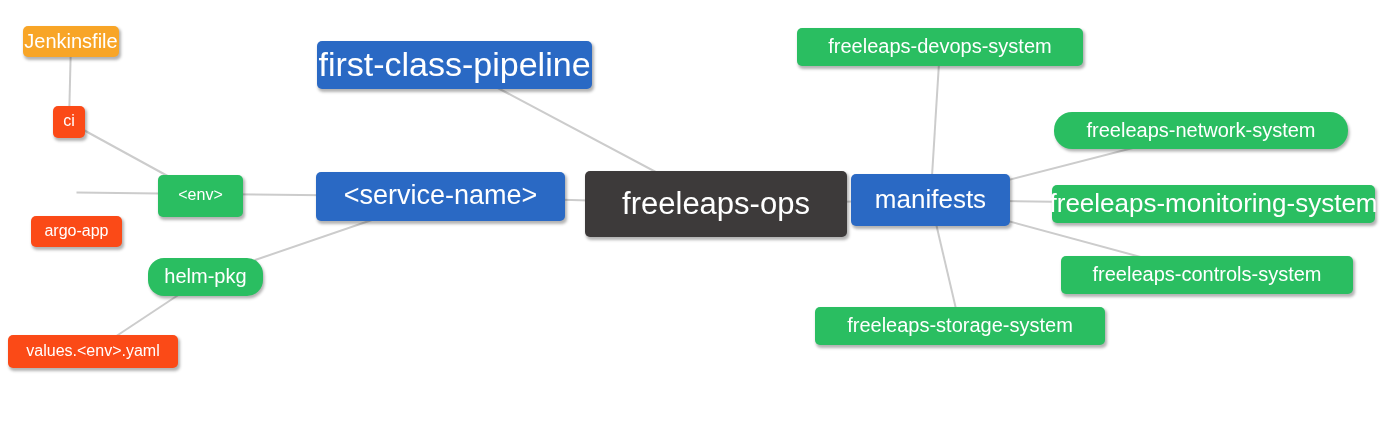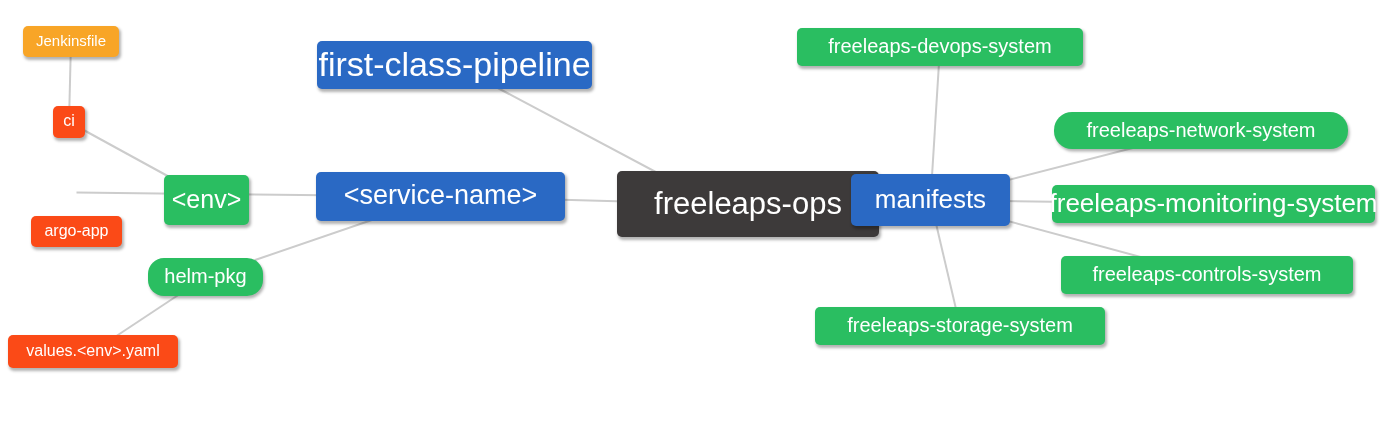--- a/index.html
+++ b/index.html
@@ -64,39 +64,39 @@
       <line x1="440.5" y1="196.5" x2="716" y2="204" stroke="#cccccc" stroke-width="2"></line>
       <line x1="454.5" y1="65" x2="716" y2="204" stroke="#cccccc" stroke-width="2"></line>
       <line x1="716" y1="204" x2="930.5" y2="200" stroke="#cccccc" stroke-width="2"></line>
       <line x1="930.5" y1="200" x2="940" y2="47" stroke="#cccccc" stroke-width="2"></line>
       <line x1="930.5" y1="200" x2="1201" y2="130.5" stroke="#cccccc" stroke-width="2"></line>
       <line x1="930.5" y1="200" x2="1213.5" y2="204" stroke="#cccccc" stroke-width="2"></line>
       <line x1="930.5" y1="200" x2="1207" y2="275" stroke="#cccccc" stroke-width="2"></line>
       <line x1="930.5" y1="200" x2="960" y2="326" stroke="#cccccc" stroke-width="2"></line>
     </svg>
   <div class="node-layer" id="node-layer">
-      <div class="node" style="left: 23px; top: 26px; width: 96px; height: 31px; font-size: 15px; background: rgb(248, 165, 39); color: rgb(255, 255, 255);">
+      <div class="node" style="left: 23px; top: 26px; width: 96px; height: 31px; font-size: 20px; background: rgb(248, 165, 39); color: rgb(255, 255, 255);">
         <span>Jenkinsfile</span>
       </div>
       <div class="node" style="left: 53px; top: 106px; width: 32px; height: 32px; font-size: 16px; background: rgb(251, 74, 23); color: rgb(255, 255, 255);">
         <span>ci</span>
       </div>
       <div class="node" style="left: 31px; top: 177px; width: 91px; height: 31px; font-size: 16px; background: rgb(251, 74, 23); color: rgb(255, 255, 255); margin-top: 39px;">
         <span>argo-app</span>
       </div>
-      <div class="node" style="left: 164px; top: 175px; width: 85px; height: 50px; font-size: 25px; background: rgb(42, 190, 97); color: rgb(255, 255, 255);">
+      <div class="node" style="left: 158px; top: 175px; width: 85px; height: 42px; font-size: 16px; background: rgb(42, 190, 97); color: rgb(255, 255, 255);">
         <span>&lt;env&gt;</span>
       </div>
       <div class="node" style="left: 317px; top: 41px; width: 275px; height: 48px; font-size: 34px; background: rgb(42, 105, 196); color: rgb(255, 255, 255);">
         <span>first-class-pipeline</span>
       </div>
       <div class="node" style="left: 316px; top: 172px; width: 249px; height: 49px; font-size: 27px; background: rgb(42, 105, 196); color: rgb(255, 255, 255);">
         <span>&lt;service-name&gt;</span>
       </div>
-      <div class="node" style="left: 617px; top: 171px; width: 262px; height: 66px; font-size: 31px; background: rgb(61, 58, 58); color: rgb(255, 255, 255);">
+      <div class="node" style="left: 585px; top: 171px; width: 262px; height: 66px; font-size: 31px; background: rgb(61, 58, 58); color: rgb(255, 255, 255);">
         <span>freeleaps-ops</span>
       </div>
       <div class="node" style="left: 851px; top: 174px; width: 159px; height: 52px; font-size: 26px; background: rgb(42, 105, 196); color: rgb(255, 255, 255);">
         <span>manifests</span>
       </div>
       <div class="node" style="left: 148px; top: 258px; width: 115px; height: 38px; font-size: 20px; background: rgb(42, 190, 97); color: rgb(255, 255, 255); border-radius: 16px;">
         <span>helm-pkg</span>
       </div>
       <div class="node" style="left: 8px; top: 335px; width: 170px; height: 33px; font-size: 16px; background: rgb(251, 74, 23); color: rgb(255, 255, 255);">
         <span>values.&lt;env&gt;.yaml</span>

